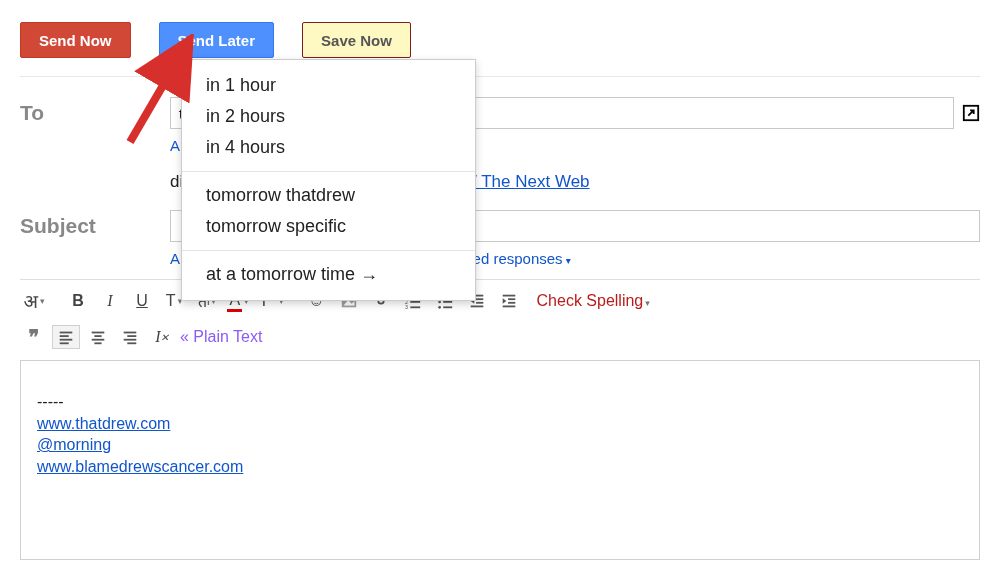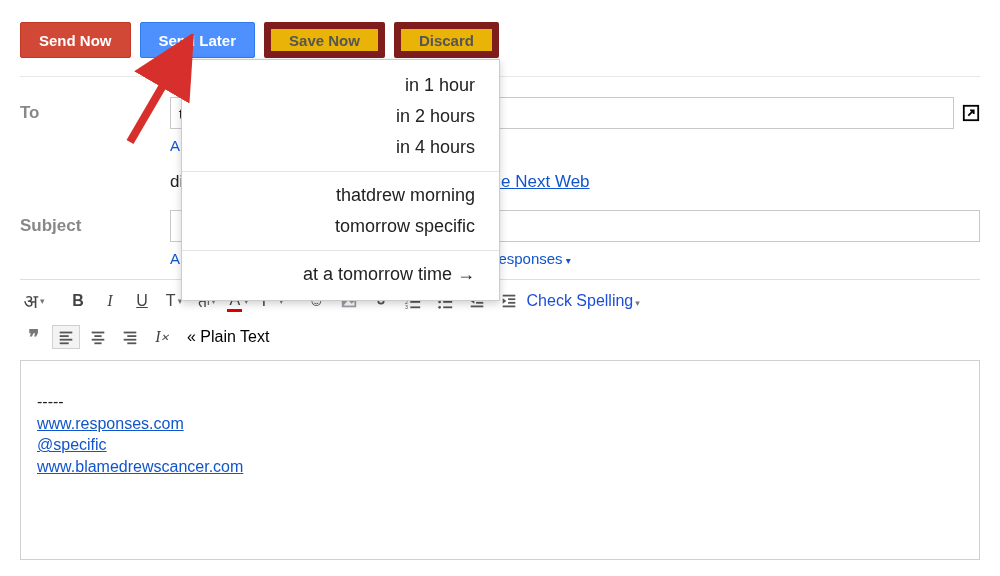--- a/index.html
+++ b/index.html
@@ -9,21 +9,21 @@
     color: #222;
     background: #fff;
     width: 1000px;
     height: 576px;
     overflow: hidden;
     position: relative;
   }
   
   .toolbar {
     display: flex;
-    gap: 9px;
+    gap: 28px;
     padding: 22px 20px 18px 20px;
     align-items: flex-start;
   }
   .btn {
     display: inline-flex;
     align-items: center;
     justify-content: center;
     height: 36px;
     padding: 0 18px;
     font-size: 15px;
@@ -36,43 +36,43 @@
     background: #d14836;
     color: #fff;
     border: 1px solid #c13828;
   }
   .btn-blue {
     background: #4d90fe;
     color: #fff;
     border: 1px solid #3079ed;
   }
   .btn-gray {
-    background: #eab308;
+    background: #fef9c3;
     color: #555;
-    border: 7px solid #7f1d1d;
+    border: 1px solid #7f1d1d;
     font-weight: 700;
   }
   
   .form-area {
     padding: 0 20px 0 20px;
     position: relative;
   }
   .divider {
     border-top: 1px solid #e8e8e8;
     margin: 0 0 20px 0;
   }
   .row {
     display: flex;
     align-items: center;
     margin-bottom: 8px;
   }
   .row .label {
     width: 150px;
     color: #888;
-    font-size: 17px;
+    font-size: 21px;
     font-weight: 700;
   }
   .row .field {
     flex: 1;
     display: flex;
     align-items: center;
     position: relative;
   }
   .text-input {
     flex: 1;
@@ -131,50 +131,49 @@
     justify-content: center;
     min-width: 28px;
     height: 26px;
     font-size: 16px;
     color: #444;
     cursor: pointer;
     border-radius: 2px;
     padding: 0 3px;
   }
   .tb-sep { width: 8px; }
-  .check-spelling { color:#1d4ed8; font-size:16px; }
+  .check-spelling { color:#b91c1c; font-size:16px; margin-left:10px; }
   .rich-toolbar2 {
     display: flex;
     align-items: center;
     gap: 4px;
     padding: 4px 0 10px 0;
   }
-  .plain-text { color:#000000; font-size:16px; margin-left:7px;}
+  .plain-text { color:#8b5cf6; font-size:16px; margin-left:0;}
   
   .compose-body {
     border: 1px solid #d0d0d0;
     padding: 30px 16px 12px 16px;
     font-size: 16px;
     line-height: 1.35;
     height: 200px;
     overflow: hidden;
   }
   .compose-body a { color:#1155cc; text-decoration: underline; }
   
   .dropdown {
     position: absolute;
     left: 181px;
     top: 59px;
-    width: 319px;
+    width: 295px;
     background: #fff;
     border: 1px solid #ccc;
     box-shadow: 0 3px 8px rgba(0,0,0,0.18);
     z-index: 50;
     padding: 10px 0;
-    text-align: right;
   }
   .dropdown .dd-item {
     padding: 5px 24px;
     font-size: 18px;
     color: #222;
     cursor: pointer;
   }
   .dropdown .dd-sep {
     border-top: 1px solid #e4e4e4;
     margin: 8px 0;
@@ -208,29 +207,28 @@
       <path d="M0,0 L8,4 L0,8 Z" fill="#d72f2b"></path>
     </marker>
   </defs>
   <path d="M12,108 Q40,60 68,12" stroke="#d72f2b" stroke-width="8" fill="none" marker-end="url(#ah)"></path>
 </svg>
 
 <div class="toolbar">
   <div class="btn btn-red">Send Now</div>
   <div class="btn btn-blue">Send Later</div>
   <div class="btn btn-gray">Save Now</div>
-  <div class="btn btn-gray">Discard</div>
 </div>
 
 <div class="dropdown">
   <div class="dd-item">in 1 hour</div>
   <div class="dd-item">in 2 hours</div>
   <div class="dd-item">in 4 hours</div>
   <div class="dd-sep"></div>
-  <div class="dd-item">thatdrew morning</div>
+  <div class="dd-item">tomorrow thatdrew</div>
   <div class="dd-item">tomorrow specific</div>
   <div class="dd-sep"></div>
   <div class="dd-item">at a tomorrow time →</div>
 </div>
 
 <div class="form-area">
   <div class="divider"></div>
 
   <div class="row">
     <div class="label">To</div>
@@ -359,17 +357,17 @@
           <line x1="3" y1="13" x2="17" y2="13" stroke="#555" stroke-width="2"></line>
           <line x1="7" y1="17" x2="17" y2="17" stroke="#555" stroke-width="2"></line>
         </svg>
     </span>
     <span class="tb-item" style="font-style:italic;font-family:Georgia,serif">I<span style="font-size:10px">✕</span></span>
     <span class="plain-text">« Plain Text</span>
   </div>
 
   <div class="compose-body">
     <div>-----</div>
-    <div><a href="#">www.responses.com</a></div>
-    <div><a href="#">@specific</a></div>
+    <div><a href="#">www.thatdrew.com</a></div>
+    <div><a href="#">@morning</a></div>
     <div><a href="#">www.blamedrewscancer.com</a></div>
   </div>
 </div>
 
 </body></html>

